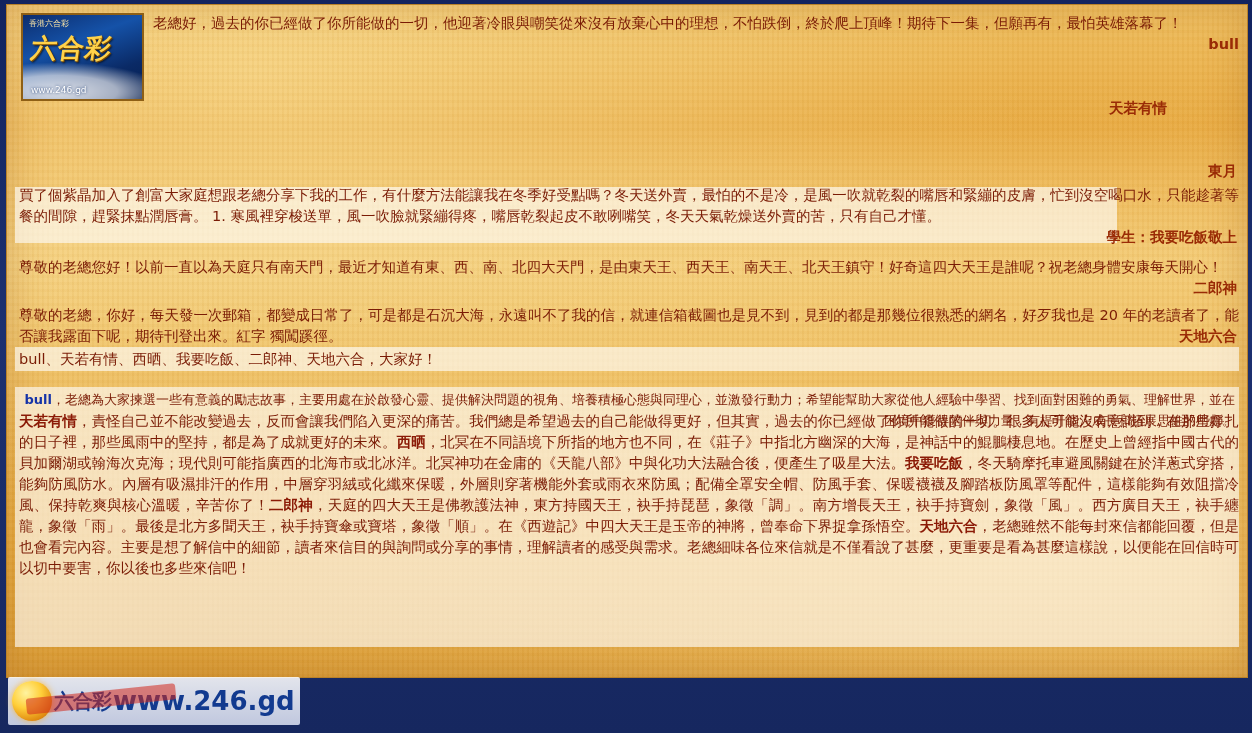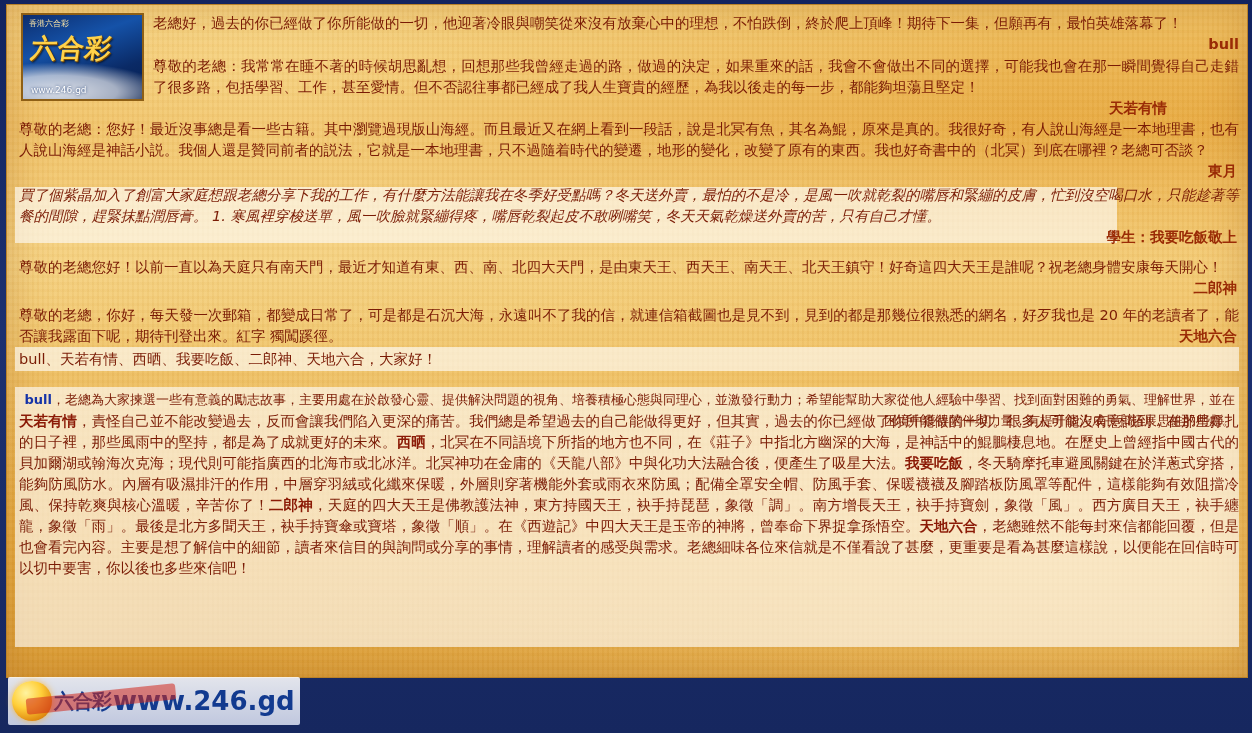--- a/index.html
+++ b/index.html
@@ -196,37 +196,31 @@
       <div class="small-text">香港六合彩</div>
       <div class="gold-text">六合彩</div>
       <div class="sub-text">www.246.gd</div>
     </div>
 
     <div class="msg" style="left:146px; top:8px; width:1086px;">
       <span class="body">老總好，過去的你已經做了你所能做的一切，他迎著冷眼與嘲笑從來沒有放棄心中的理想，不怕跌倒，終於爬上頂峰！期待下一集，但願再有，最怕英雄落幕了！</span>
       <span class="signature">bull</span>
     </div>
 
-    <div class="msg" style="left:146px; top:51px; width:1086px;">
-      <span class="body">尊敬的老總：我常常在睡不著的時候胡思亂想，回想那些我曾經走過的路，做過的決定，如果重來的話，我會不會做出不同的選擇，可能我也會在那一瞬間覺得自己走錯了很多路，包括學習、工作，甚至愛情。但不否認往事都已經成了我人生寶貴的經歷，為我以後走的每一步，都能夠坦蕩且堅定！</span>
-    </div>
     <div class="msg" style="left:960px; top:93px; width:200px; text-align:right;">
       <span class="signature">天若有情</span>
     </div>
 
-    <div class="msg" style="left:12px; top:114px; width:1220px;">
-      <span class="body">尊敬的老總：您好！最近沒事總是看一些古籍。其中瀏覽過現版山海經。而且最近又在網上看到一段話，說是北冥有魚，其名為鯤，原來是真的。我很好奇，有人說山海經是一本地理書，也有人說山海經是神話小説。我個人還是贊同前者的説法，它就是一本地理書，只不過隨着時代的變遷，地形的變化，改變了原有的東西。我也好奇書中的（北冥）到底在哪裡？老總可否談？</span>
-    </div>
     <div class="msg" style="left:1100px; top:156px; width:130px; text-align:right;">
       <span class="signature">東月</span>
     </div>
 
     <div class="wash" style="left:8px; top:182px; width:1102px; height:56px;"></div>
 
-    <div class="msg" style="left:12px; top:180px; width:1220px;font-style:italic;">
+    <div class="msg" style="left:12px; top:180px; width:1220px;">
       <span class="body">買了個紫晶加入了創富大家庭想跟老總分享下我的工作，有什麼方法能讓我在冬季好受點嗎？冬天送外賣，最怕的不是冷，是風一吹就乾裂的嘴唇和緊繃的皮膚，忙到沒空喝口水，只能趁著等餐的間隙，趕緊抹點潤唇膏。 1. 寒風裡穿梭送單，風一吹臉就緊繃得疼，嘴唇乾裂起皮不敢咧嘴笑，冬天天氣乾燥送外賣的苦，只有自己才懂。</span>
     </div>
     <div class="msg" style="left:1080px; top:222px; width:150px; text-align:right;">
       <span class="signature">學生：我要吃飯敬上</span>
     </div>
 
     <div class="msg" style="left:12px; top:252px; width:1220px;">
       <span class="body">尊敬的老總您好！以前一直以為天庭只有南天門，最近才知道有東、西、南、北四大天門，是由東天王、西天王、南天王、北天王鎮守！好奇這四大天王是誰呢？祝老總身體安康每天開心！</span>
     </div>
     <div class="msg" style="left:1100px; top:273px; width:130px; text-align:right;">

